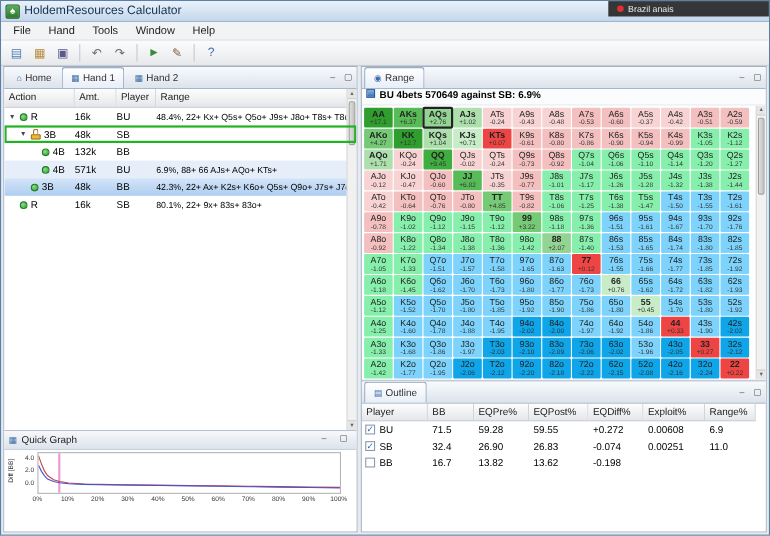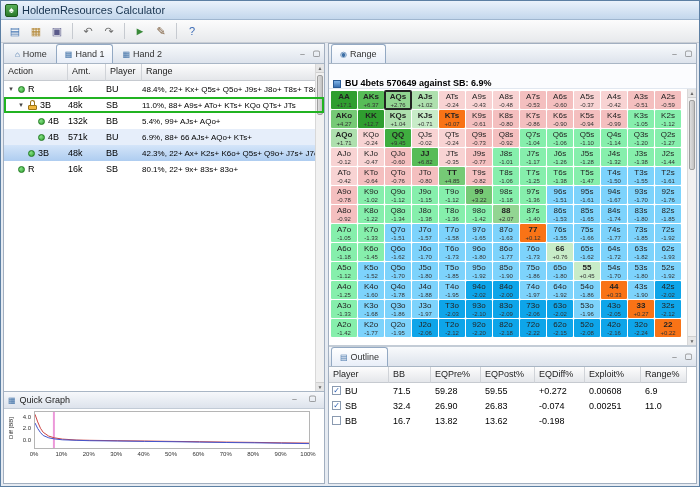--- a/index.html
+++ b/index.html
@@ -94,36 +94,36 @@
   .qg-ylabel { position:absolute; left:-13px; top:16px; width:40px; font-size:6px; color:#333;
                text-align:center; transform:rotate(-90deg); }
   #qg-plot-wrap { position:absolute; left:30px; top:2px; width:276px; height:38px;
                   border:1px solid #b5b5b5; background:#fff; }
   .qg-ytick { position:absolute; left:8px; width:19px; text-align:right; font-size:6px; color:#333; }
   #qg-xticks { position:absolute; left:30px; top:42px; width:276px; height:9px; }
   .qg-xtick { position:absolute; width:20px; text-align:center; font-size:6px; color:#333; }
   .qg-caption { height:12px; flex:0 0 auto; font-size:8px; text-align:center; color:#222; }
 
   
-  .rtitle { height:25px; flex:0 0 auto; display:flex; align-items:flex-end; gap:4px;
+  .rtitle { height:15px; flex:0 0 auto; display:flex; align-items:flex-start; gap:4px;
             padding-left:4px; font-size:9px; font-weight:bold; background:#fbfcfe;
             border-bottom:1px solid #e2e8f0; }
   .rtitle-icon { width:8px; height:8px; background:linear-gradient(#7fb3e8,#3a70b0);
                  border:1px solid #2a5a94; }
   .grid-wrap { position:relative; flex:1; background:#fff; overflow:hidden; min-height:0; }
   #range-grid { position:absolute; left:2px; top:2px; display:grid;
                 grid-template-columns:repeat(13,26px); grid-auto-rows:18px; gap:1px; }
   .cell { display:flex; flex-direction:column; align-items:center; justify-content:center;
           line-height:1; border-radius:1px; color:#222; }
   .cell .nm { font-size:8px; }
   .cell .vl { font-size:6px; margin-top:1px; color:#333; }
   .cell.pos .nm { font-weight:bold; }
   .cell.selected { outline:2px solid #222; outline-offset:-1px; z-index:2; }
   .c12{background:#2f9e2f}.c8{background:#3fae3f}.c5{background:#57bc57}.c3{background:#76ca76}
-  .c2{background:#92d592}.c1{background:#aee0ae}.c04{background:#c8ecc8}.c0{background:#f97316}
+  .c2{background:#92d592}.c1{background:#aee0ae}.c04{background:#c8ecc8}.c0{background:#ef4444}
   .rn05{background:#f8d3d3}.rn1{background:#f4bfbf}.rn15{background:#86efac}
   .rn2{background:#7dd3fc}.rn25{background:#0ea5e9}
 
   
   .outline { height:138px; flex:0 0 auto; border-top:2px solid #c3ccd6; display:flex;
              flex-direction:column; background:#fff; }
   .otable { flex:1; overflow:hidden; }
   .oth-row { display:flex; height:16px; }
   .orow { display:flex; height:15px; align-items:center; font-size:9px; }
   .ocell { padding-left:4px; white-space:nowrap; overflow:hidden; }
@@ -132,21 +132,32 @@
             margin:0 4px 0 3px; font-size:8px; color:#2a5db0; line-height:1; flex:0 0 auto; }
 </style>
 </head>
 <body>
 
 <div class="window">
   <div class="titlebar">
     <span class="app-icon">♠</span>
     <span class="title-text">HoldemResources Calculator</span>
   </div>
-
+  <div class="overlay-pill">
+    <span class="red-dot"></span>
+    <span class="overlay-text">Brazil anais</span>
+  </div>
+
+  <div class="menubar" id="menubar">
+      <div class="menu-item">File</div>
+      <div class="menu-item">Hand</div>
+      <div class="menu-item">Tools</div>
+      <div class="menu-item">Window</div>
+      <div class="menu-item">Help</div>
+    </div>
   <div class="toolbar" id="toolbar">
       <div class="tb-btn">
         <span class="tb-glyph" style="color: rgb(74, 122, 181);">▤</span>
       </div>
       <div class="tb-btn">
         <span class="tb-glyph" style="color: rgb(181, 138, 58);">▦</span>
       </div>
       <div class="tb-btn">
         <span class="tb-glyph" style="color: rgb(90, 90, 138);">▣</span>
       </div>
@@ -213,31 +224,29 @@
               <div class="tc-action" style="width: 64px; padding-left: 13px;">
                 <span class="expander">▾</span>
                 <span class="lock-icon">
                   <span class="shackle"></span>
                   <span class="lbody"></span>
                 </span>
                 <span>3B</span>
               </div>
               <div style="width: 38px;">48k</div>
               <div style="width: 36px;">SB</div>
-              <div class="tc-range" style="flex: 1 1 0%;">11.0%, 88+ A9s+ ATo+ KTs+ KQo QTs+ JTs</div>
             </div>
             <div class="trow">
               <div class="tc-action" style="width: 64px; padding-left: 23px;">
                 <span class="expander"></span>
                 <span class="dot-icon"></span>
                 <span>4B</span>
               </div>
               <div style="width: 38px;">132k</div>
               <div style="width: 36px;">BB</div>
-              <div class="tc-range" style="flex: 1 1 0%;">5.4%, 99+ AJs+ AQo+</div>
             </div>
             <div class="trow soft">
               <div class="tc-action" style="width: 64px; padding-left: 23px;">
                 <span class="expander"></span>
                 <span class="dot-icon"></span>
                 <span>4B</span>
               </div>
               <div style="width: 38px;">571k</div>
               <div style="width: 36px;">BU</div>
               <div class="tc-range" style="flex: 1 1 0%;">6.9%, 88+ 66 AJs+ AQo+ KTs+</div>

